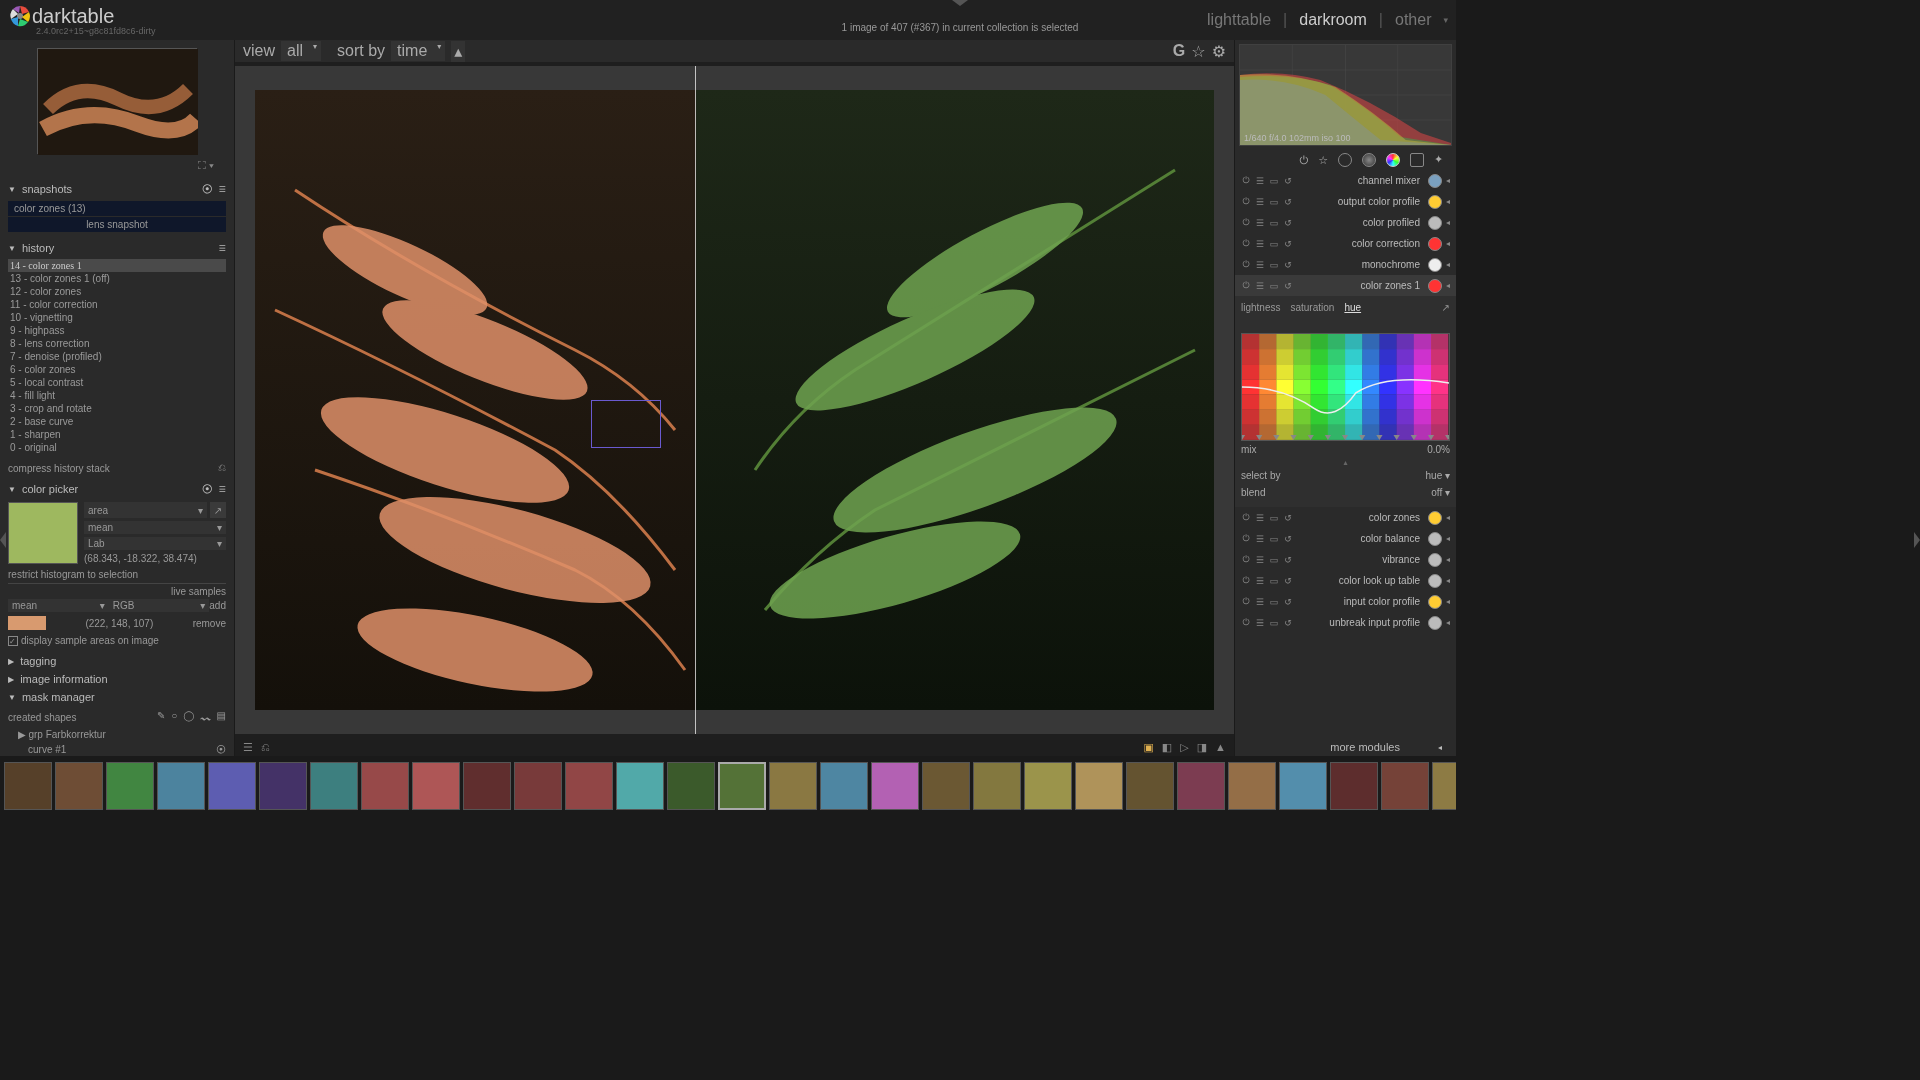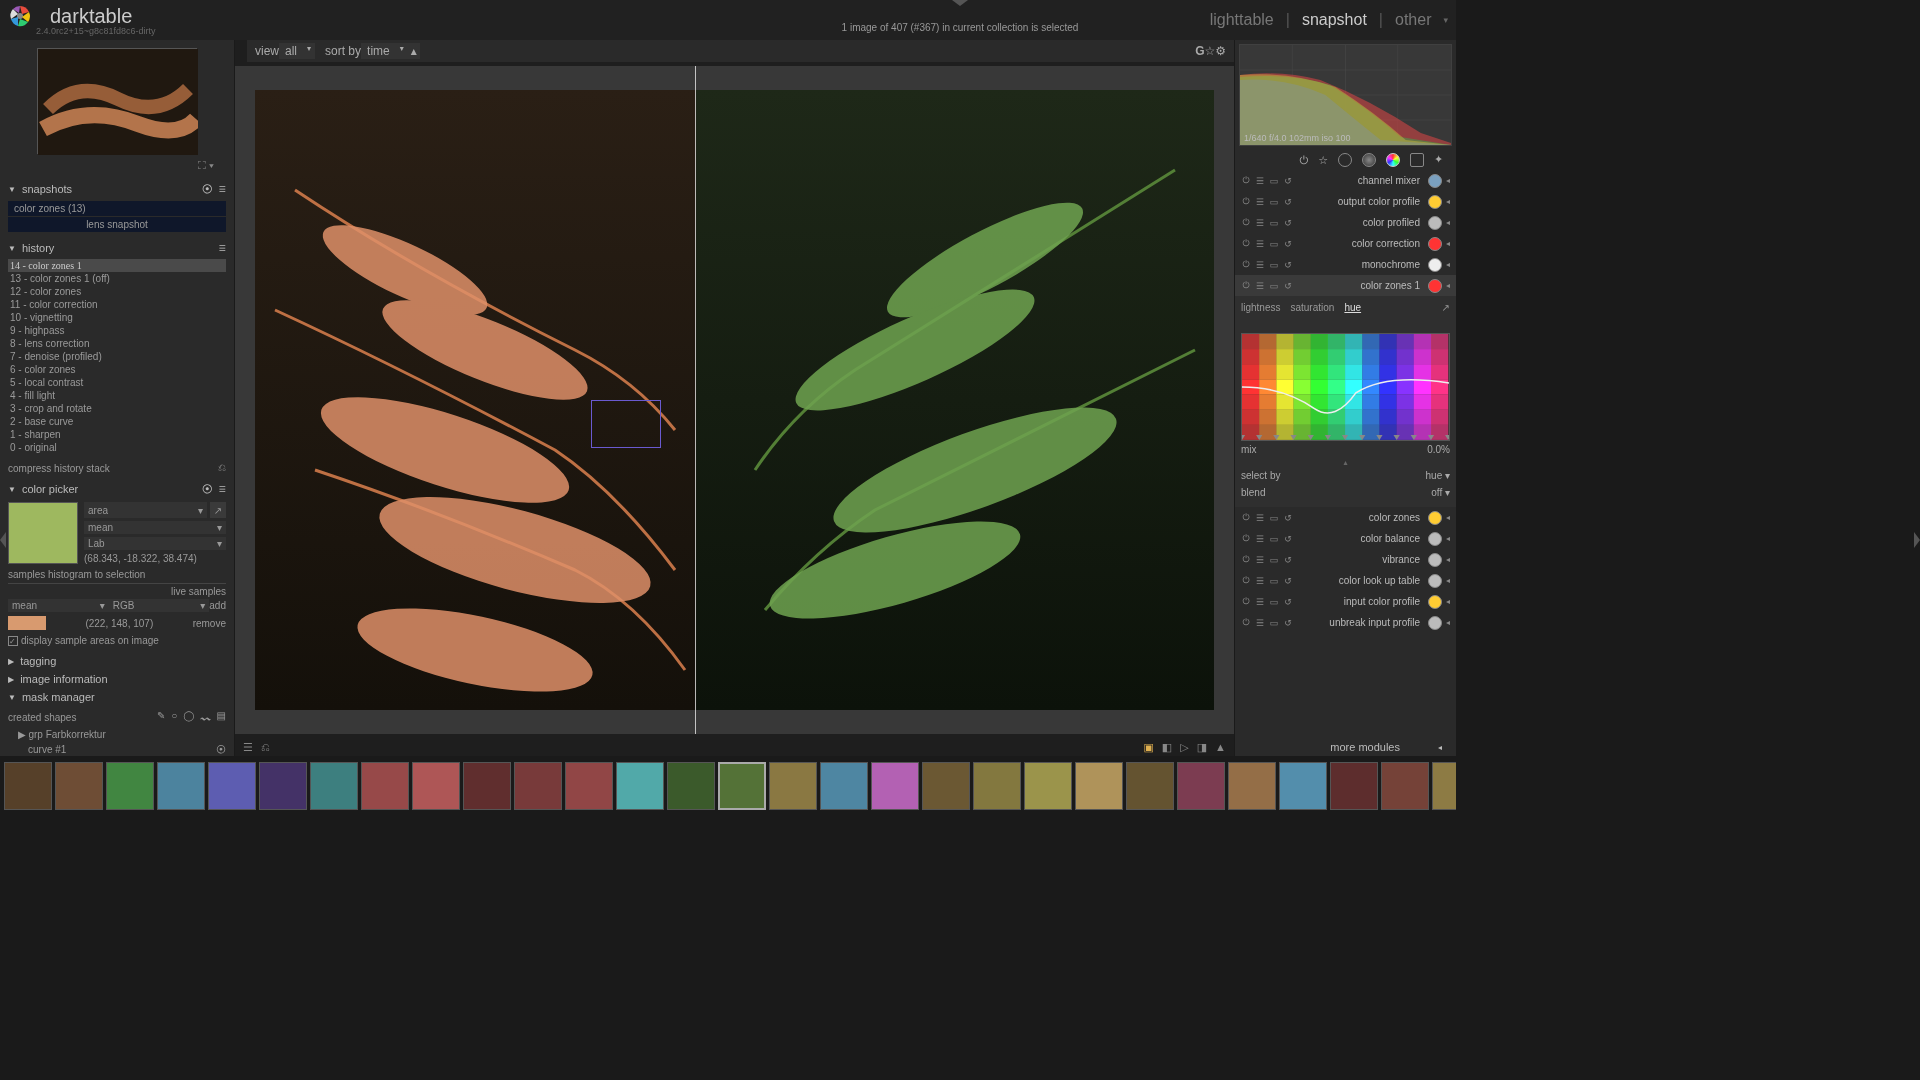--- a/index.html
+++ b/index.html
@@ -1,18 +1,18 @@
 <!DOCTYPE html>
 <html><head>
 <meta charset="utf-8">
 <style>
 * { margin:0; padding:0; box-sizing:border-box; }
 html,body { width:1456px; height:816px; background:#1a1a1a; color:#aaa; font-family:Arial,Helvetica,sans-serif; font-size:11px; overflow:hidden;}
 .top-bar{height:40px; display:flex; align-items:center; padding:0 8px; background:#212121;}
-.logo{display:flex; align-items:center; gap:18px;}
+.logo{display:flex; align-items:center; gap:0;}
 .logo-swirl{width:24px;height:24px;}
 .logo-text{font-size:20px; color:#ccc; font-weight:500;}
 .version{font-size:9px; color:#666; margin-left:28px; margin-top:-2px;}
 .top-center{position:absolute; left:50%; transform:translateX(-50%); top:22px; font-size:10px; color:#999;}
 .top-right{margin-left:auto; display:flex; align-items:center; gap:12px; font-size:16px; color:#777;}
 .top-right .active{color:#ccc;}
 .top-right span{cursor:pointer;}
 .top-right .sep{color:#555;}
 .top-handle{position:absolute;left:50%;top:0;transform:translateX(-50%);width:0;height:0;border-left:8px solid transparent;border-right:8px solid transparent;border-top:6px solid #555;}
 .body-row{display:flex; height:716px;}
@@ -25,21 +25,21 @@
 .thumb-nav-img{width:160px; height:106px; border:1px solid #555; background:#333; display:inline-block;}
 .thumb-nav-ctrl{text-align:right; padding:2px 12px 0 0;}
 .snap-btn{background:#0f172a; padding:2px 6px; margin:1px 0; font-size:10px; cursor:pointer;}
 .hist-item{padding:1px 2px; font-size:10px; color:#9a9a9a; cursor:pointer;}
 .hist-item.sel{background:#4a4a4a; color:#ccc;font-family:Liberation Serif, serif;}
 .cp-row{display:flex; gap:6px; align-items:center; padding:2px 0;}
 .cp-swatch{width:70px; height:62px; background:#9eb85f; border:1px solid #555;}
 .cp-sel{flex:1; background:#333; padding:1px 4px; font-size:10px; display:flex; justify-content:space-between; align-items:center;}
 .cp-icon{width:16px;height:16px;background:#3a3a3a;display:inline-flex;align-items:center;justify-content:center;font-size:10px;}
 .center-area{flex:1; background:#1e1e1e; display:flex; flex-direction:column; position:relative;}
-.center-toolbar{height:22px; background:#2a2a2a; display:flex; align-items:center; padding:0 8px; font-size:12px;margin-left:12px;}
+.center-toolbar{height:22px; background:#2a2a2a; display:flex; align-items:center; padding:0 8px; gap:6px; font-size:16px;}
 .ct-sel{background:#333; padding:1px 18px 1px 6px; position:relative;}
 .ct-sel::after{content:"▾"; position:absolute; right:4px; top:1px; font-size:8px;}
 .canvas{flex:1; background:#383838; position:relative; margin:4px 0;}
 .canvas-img{position:absolute; top:24px; left:20px; right:20px; bottom:24px; background:#1a1a1a;}
 .split-line{position:absolute; top:0; bottom:0; left:46%; width:1px; background:rgba(255,255,255,0.7);}
 .pick-rect{position:absolute; width:70px; height:48px; border:1px solid #6a5ad0; left:35%; top:50%;}
 .bottom-tool{height:18px; display:flex; align-items:center; padding:0 8px; gap:8px; color:#888;}
 .bottom-tool .gap{flex:1;}
 .right-panel{width:222px; background:#2a2a2a; display:flex; flex-direction:column; border-left:1px solid #1a1a1a; overflow:hidden;}
 .histogram{height:102px; background:#333; margin:4px; position:relative; border:1px solid #404040; overflow:hidden;}
@@ -85,21 +85,21 @@
         <path d="M5 5 A10 10 0 0 1 12 2 L11 9 Z" fill="#9b59b6"></path>
       </svg>
       <span class="logo-text">darktable</span>
     </div>
     <div class="version">2.4.0rc2+15~g8c81fd8c6-dirty</div>
   </div>
   <div class="top-center">1 image of 407 (#367) in current collection is selected</div>
   <div class="top-right">
     <span>lighttable</span>
       <span class="sep">|</span>
-    <span class="active">snapshot</span>
+    <span class="active">darkroom</span>
       <span class="sep">|</span>
     <span>other</span>
     <span style="font-size:9px;color:#666;">▾</span>
   </div>
 </div>
 
 <div class="body-row">
   <div class="side-handle-l"></div>
 
   <div class="left-panel">
@@ -176,21 +176,21 @@
               <span>mean</span>
               <span>▾</span>
             </div>
           <div class="cp-sel">
               <span>Lab</span>
               <span>▾</span>
             </div>
           <div>(68.343, -18.322, 38.474)</div>
         </div>
       </div>
-      <div style="padding:3px 0;">samples histogram to selection</div>
+      <div style="padding:3px 0;">restrict histogram to selection</div>
       <div style="text-align:right;border-top:1px solid #444;padding-top:2px;">live samples</div>
       <div class="bottom-row">
         <div class="cp-sel" style="width:70px;">
             <span>mean</span>
             <span>▾</span>
           </div>
         <div class="cp-sel" style="width:70px;">
             <span>RGB</span>
             <span>▾</span>
           </div>

